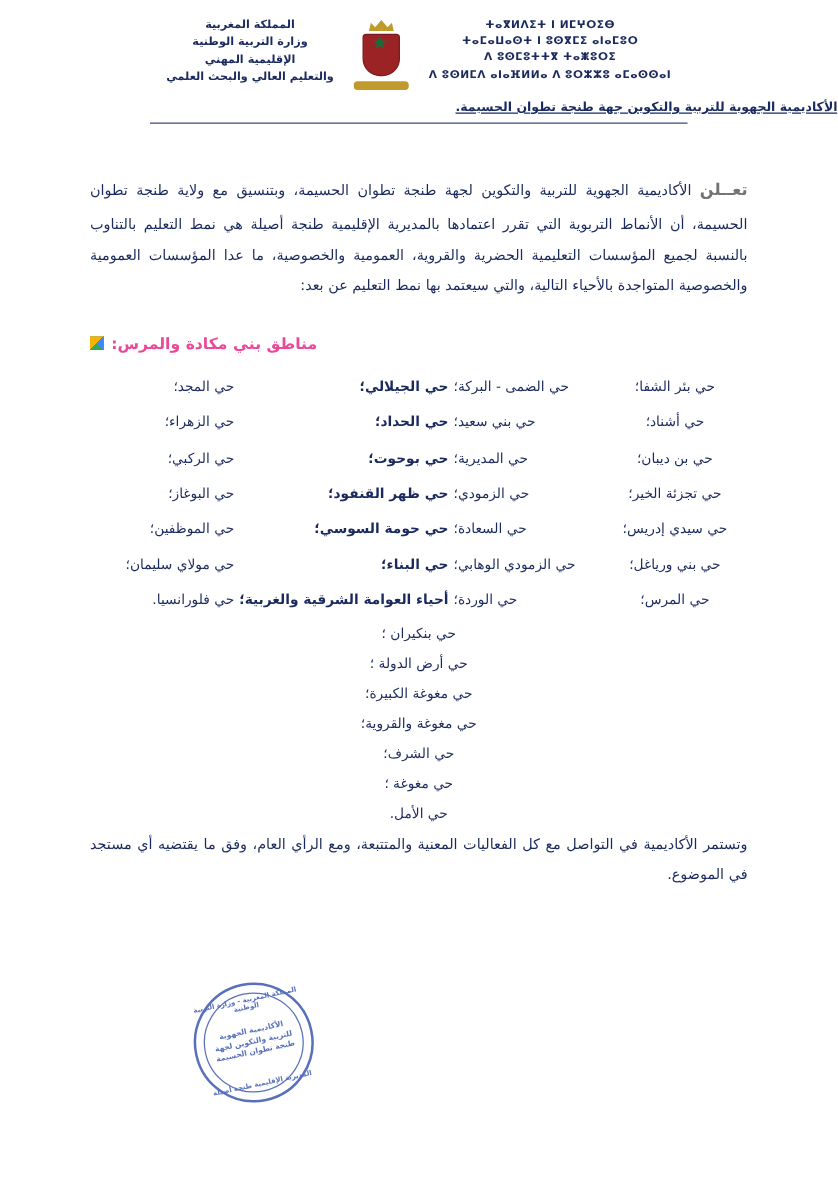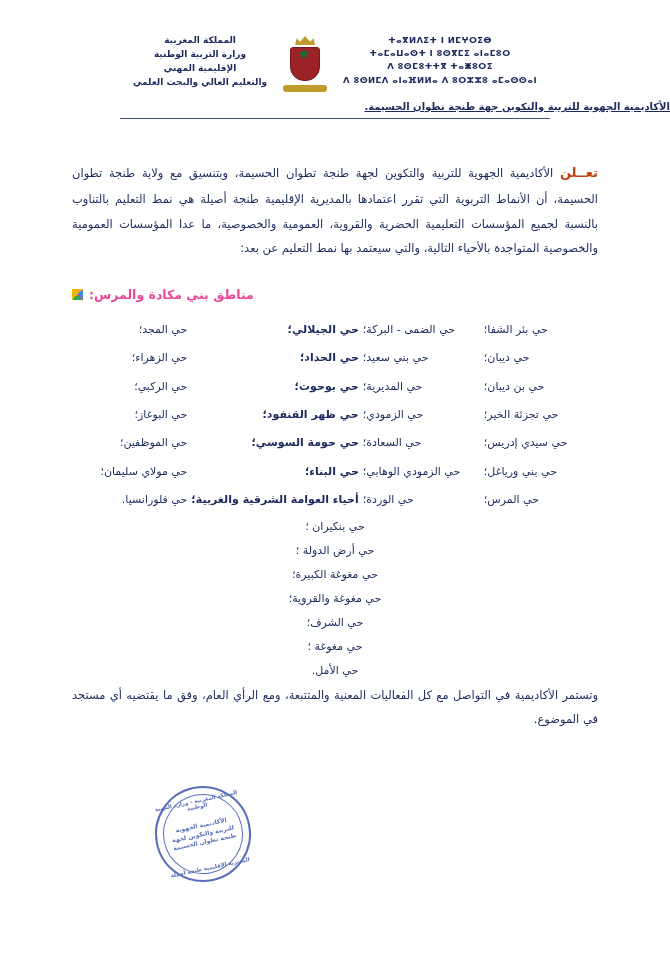--- a/index.html
+++ b/index.html
@@ -19,21 +19,21 @@
     background:#fff;
   }
 
   
   .header{
     display:flex;
     flex-direction:row-reverse;
     align-items:flex-start;
     justify-content:center;
     gap:14px;
-    padding-top:34px;
+    padding-top:14px;
   }
   .hdr-block{
     text-align:center;
     line-height:1.55;
     font-size:8.5px;
     color:#1b2a5e;
     font-weight:bold;
     white-space:nowrap;
   }
   .hdr-ar{font-size:9px;}
@@ -99,21 +99,21 @@
     margin-top:40px;
   }
   p.para{
     font-size:11.5px;
     line-height:2.15;
     text-align:justify;
     margin:0 0 4px 0;
     color:#1b2a5e;
   }
   .lead{
-    color:#c2410c;
+    color:#737373;
     font-weight:bold;
     font-size:13px;
   }
 
   h2.section{
     font-size:12.5px;
     font-weight:bold;
     margin:26px 0 14px 0;
     color:#ec4899;
     display:flex;
@@ -140,21 +140,21 @@
     border-collapse:collapse;
     font-size:11px;
     color:#1b2a5e;
   }
   table.neigh td{
     padding:4px 2px;
     vertical-align:top;
     white-space:nowrap;
     line-height:1.85;
   }
-  td.c1{width:25%;text-align:left;}
+  td.c1{width:25%;text-align:center;}
   td.c2{width:25%;text-align:left;}
   td.c3{width:25%;text-align:right;font-weight:bold;}
   td.c4{width:25%;text-align:right;}
 
   ul.simple{
     list-style:none;
     margin:0;padding:0;
     text-align:center;
     font-size:11px;
     line-height:2.0;
@@ -250,21 +250,21 @@
 
     <table class="neigh">
       <tbody>
         <tr>
           <td class="c1">حي بئر الشفا؛</td>
           <td class="c2">حي الضمى - البركة؛</td>
           <td class="c3">حي الجيلالي؛</td>
           <td class="c4">حي المجد؛</td>
         </tr>
         <tr>
-          <td class="c1">حي ديبان؛</td>
+          <td class="c1">حي أشناد؛</td>
           <td class="c2">حي بني سعيد؛</td>
           <td class="c3">حي الحداد؛</td>
           <td class="c4">حي الزهراء؛</td>
         </tr>
         <tr>
           <td class="c1">حي بن ديبان؛</td>
           <td class="c2">حي المديرية؛</td>
           <td class="c3">حي بوحوت؛</td>
           <td class="c4">حي الركبي؛</td>
         </tr>

